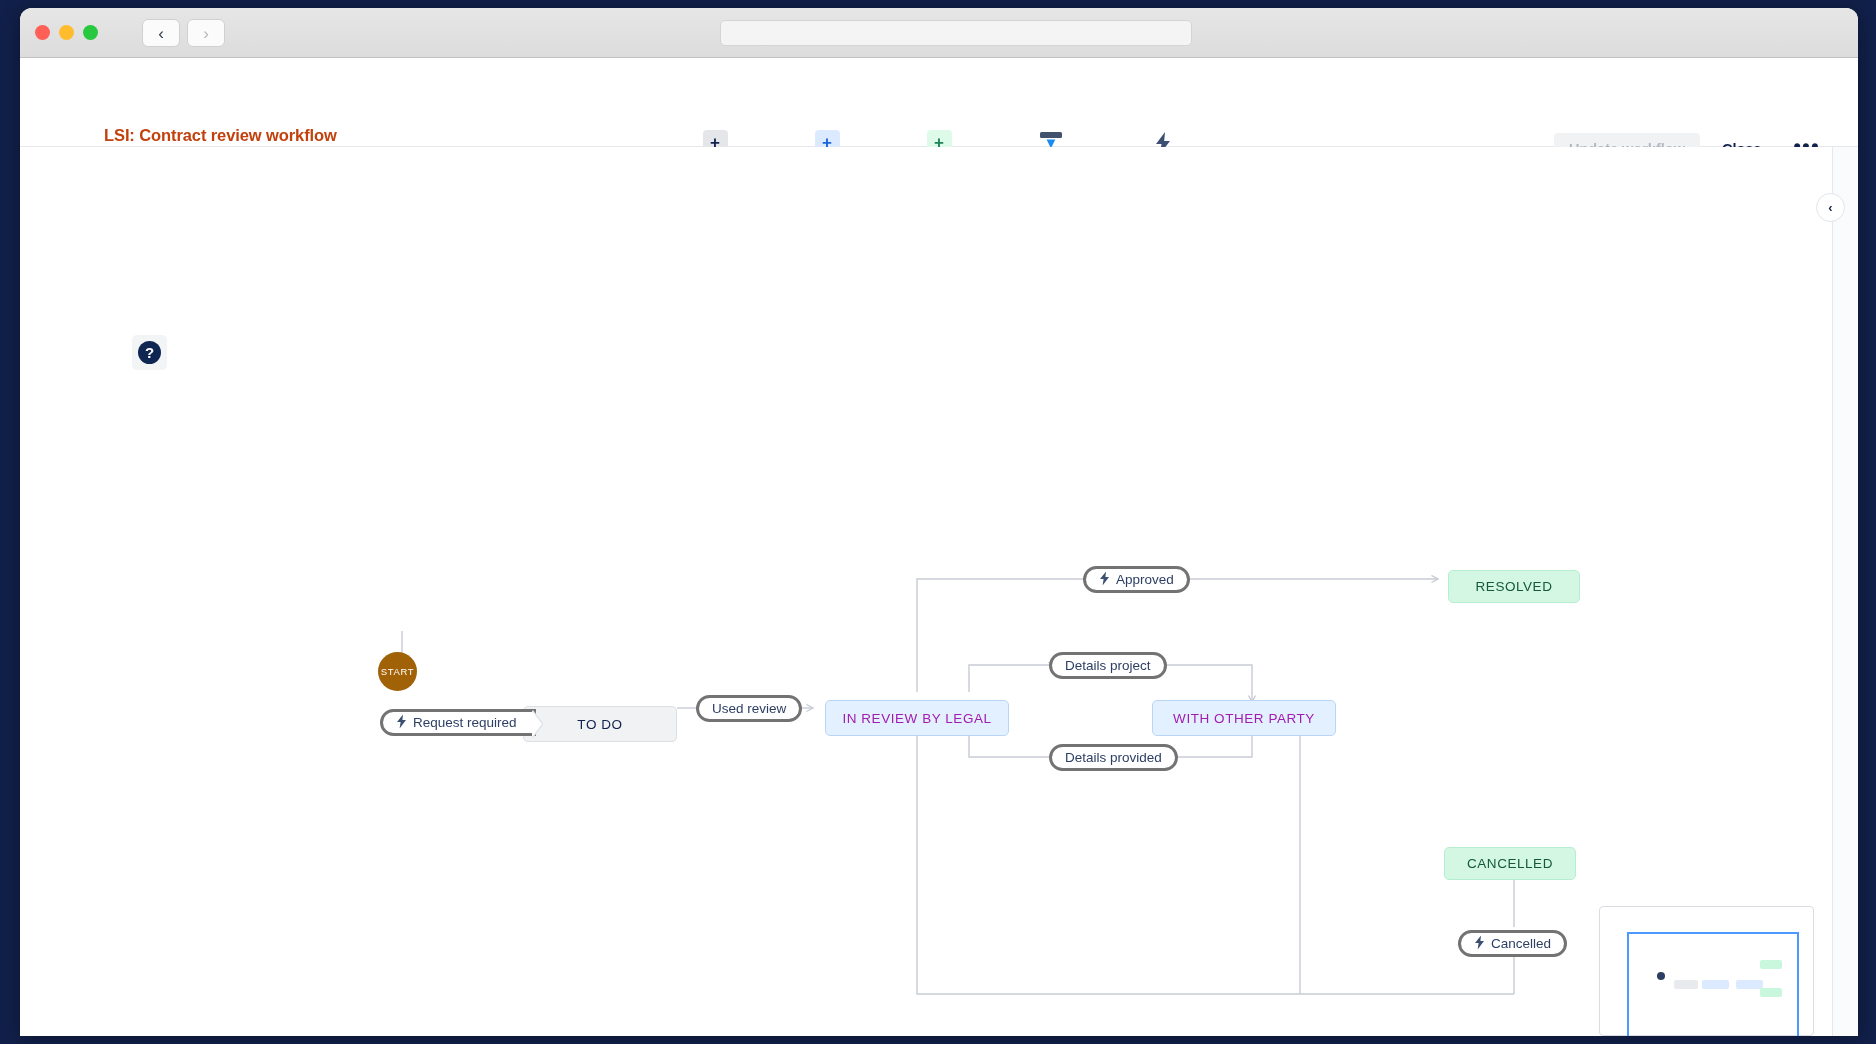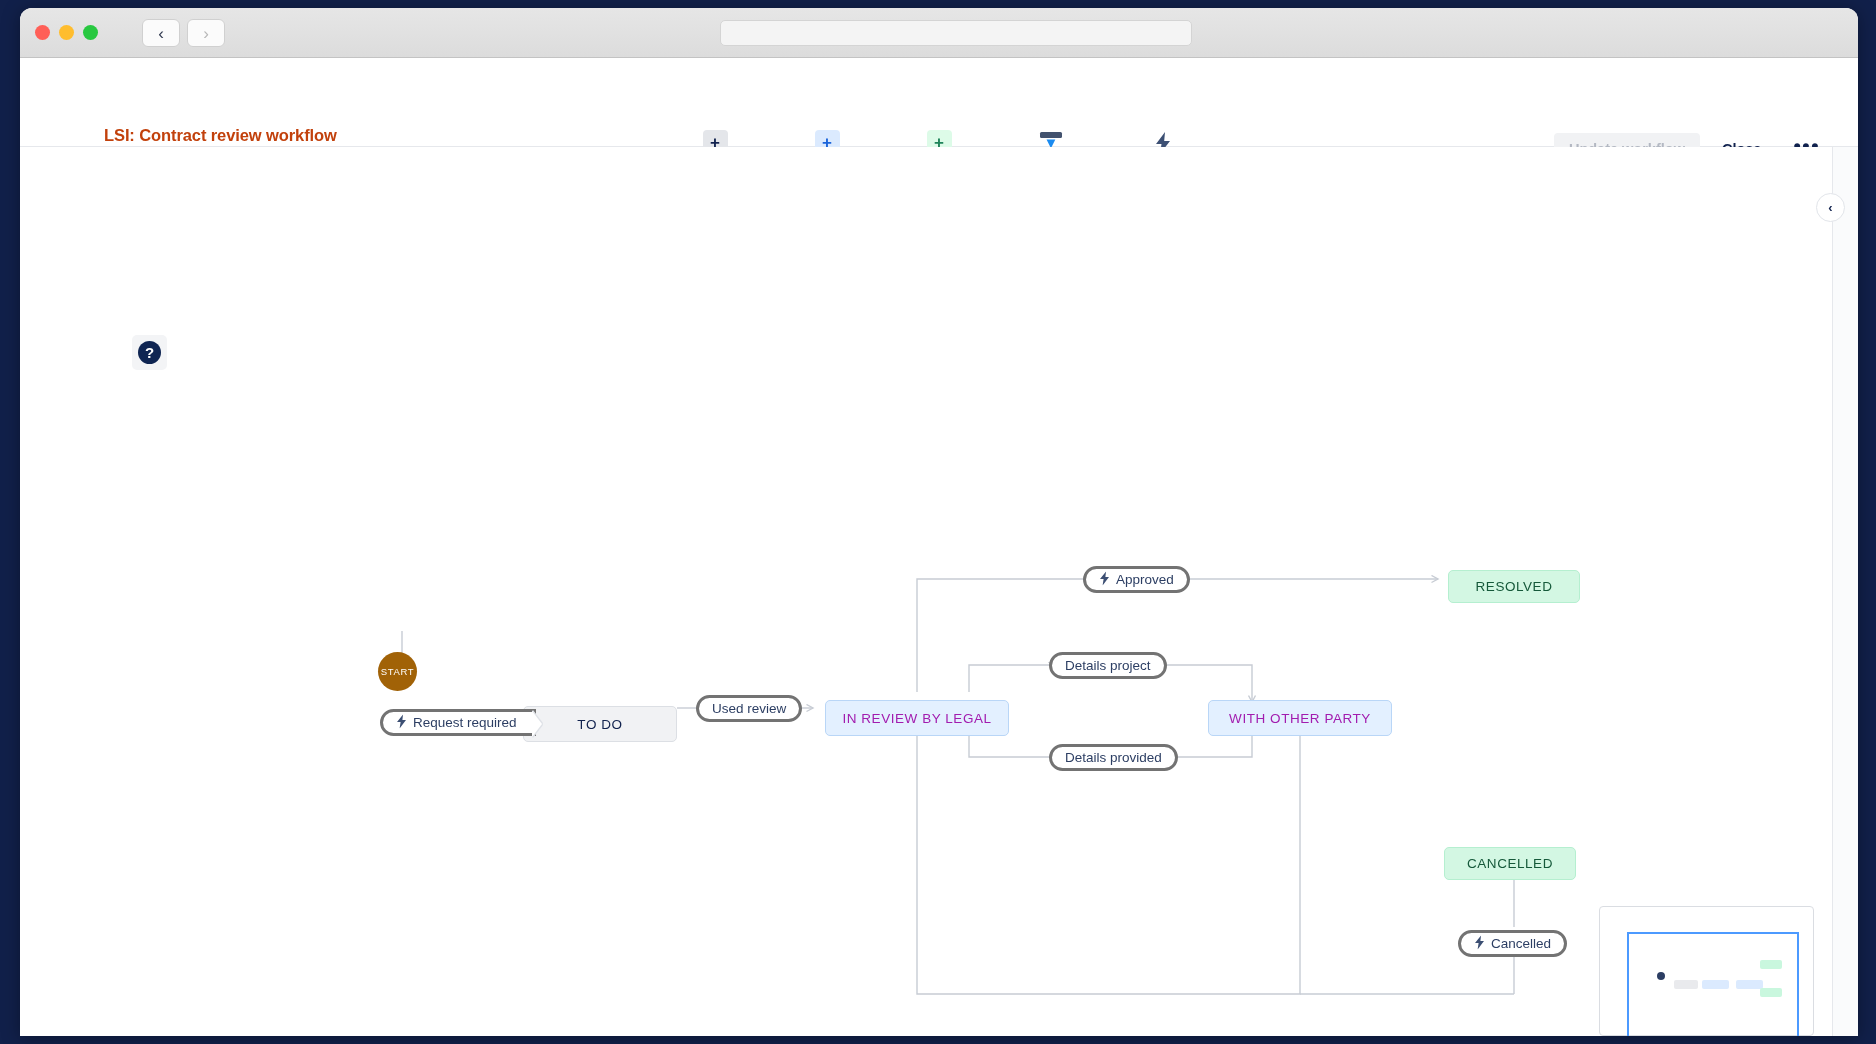--- a/index.html
+++ b/index.html
@@ -373,21 +373,21 @@
             <path d="M1280,847 H1494"></path>
           </g>
         </svg>
 
         <div id="start-node" style="left:358px; top:505px;">START</div>
 
         <div class="node todo" style="left:503px; top:553px; width:154px; height:36px;margin-top:6px;">TO DO</div>
 
         <div class="node inprog" style="left:805px; top:553px; width:184px; height:36px;">IN REVIEW BY LEGAL</div>
 
-        <div class="node inprog" style="left:1188px; top:553px; width:184px; height:36px;">WITH OTHER PARTY</div>
+        <div class="node inprog" style="left:1132px; top:553px; width:184px; height:36px;">WITH OTHER PARTY</div>
 
         <div class="node done" style="left:1428px; top:423px; width:132px; height:33px;">RESOLVED</div>
 
         <div class="node done" style="left:1424px; top:700px; width:132px; height:33px;">CANCELLED</div>
 
         <div class="trans-pill arrowend" style="left:360px; top:562px;">
           <span class="bolt">
             <svg width="11" height="14" viewBox="0 0 11 14">
                 <path d="M7 0 L1 7.5 H4.6 L3.6 14 L10 5.6 H6.4 Z" fill="#3c4f73"></path>
               </svg>

